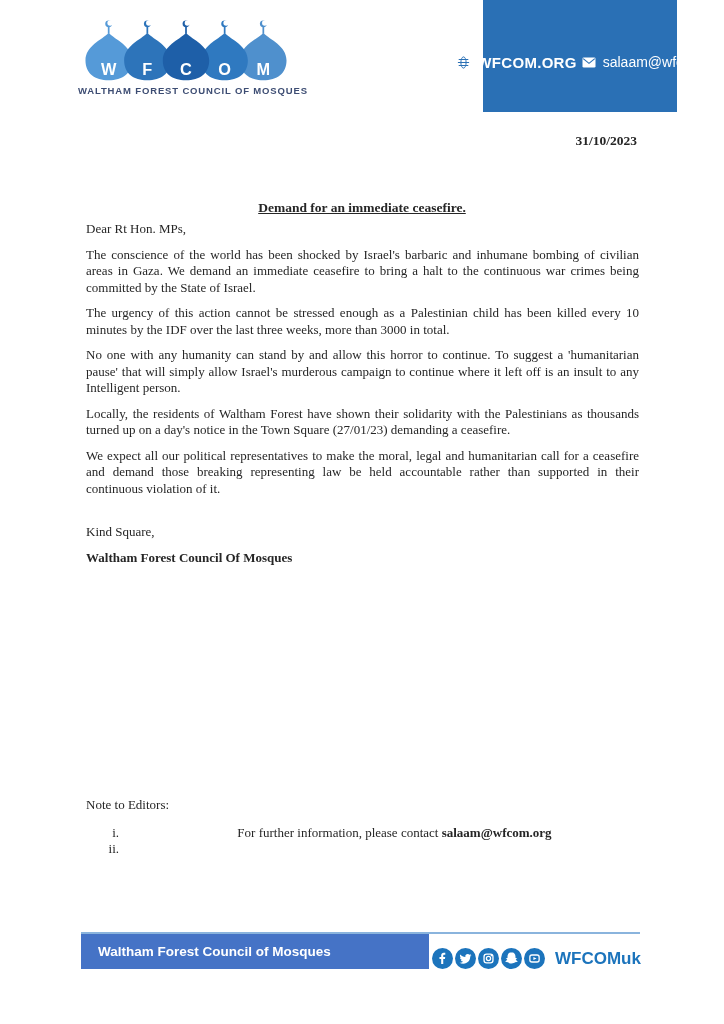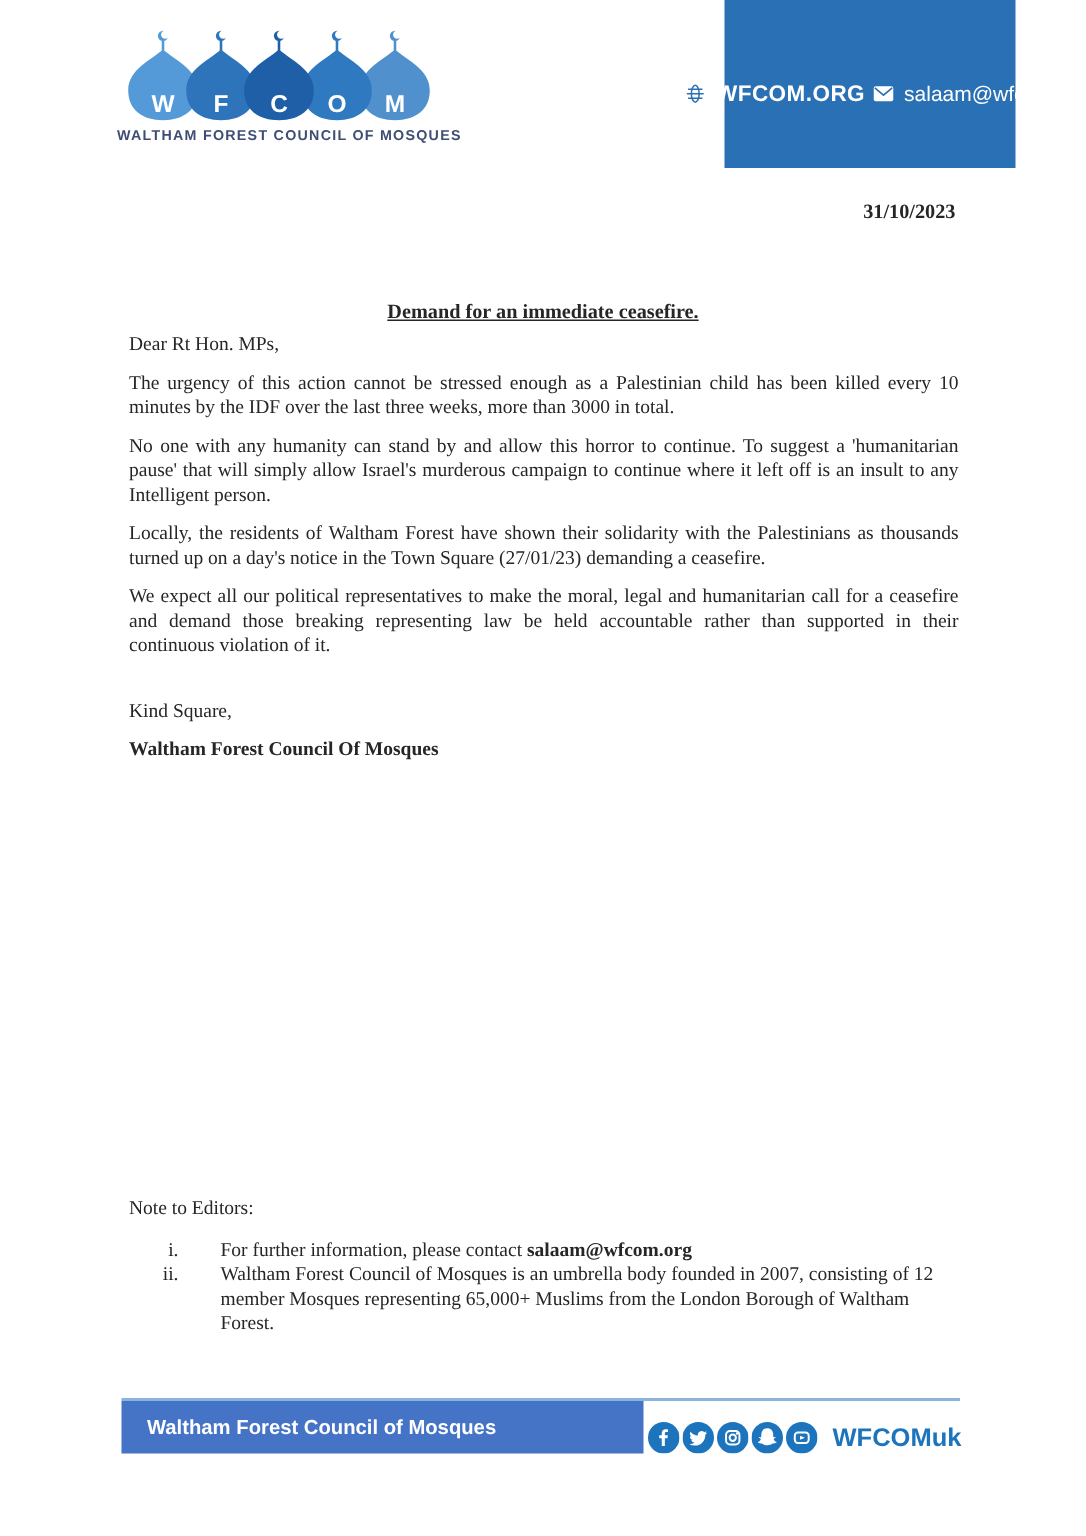--- a/index.html
+++ b/index.html
@@ -38,21 +38,21 @@
   .body-text p { margin-bottom:9px; text-align:justify; }
   .salutation { font-weight:normal; }
   .para-6 { margin-bottom:27px !important; }
   .closing { margin-bottom:9px; }
   .signature { font-weight:bold; }
   
   .notes { position:absolute; left:86px; top:797px; width:556px; font-size:13px; line-height:16.5px; }
   .notes-heading { margin-bottom:11px; }
   .note-item { display:flex; }
   .note-num { width:33px; text-align:right; flex:none; }
-  .note-text { margin-left:28px; flex:1; }
+  .note-text { margin-left:28px; flex:1;text-align:center; }
   .note-email { font-weight:bold; }
   
   .footer-line { position:absolute; left:81px; top:932px; width:559px; height:2px; background:#8ab4dd; }
   .footer-bar {
     position:absolute; left:81px; top:934px; width:348px; height:35px; background:#4573c6;
     display:flex; align-items:center; padding-left:17px;
     color:#ffffff; font-family:"Liberation Sans","DejaVu Sans",sans-serif;
     font-size:13.5px; font-weight:bold;
   }
   .footer-social { position:absolute; left:432px; top:934px; height:35px; display:flex; align-items:flex-end; gap:2px; }
@@ -130,37 +130,37 @@
       </svg>
       <span class="contact-email">salaam@wfcom.org</span>
     </div>
   </div>
 
   <div class="date-line">31/10/2023</div>
   <div class="title-line">Demand for an immediate ceasefire.</div>
 
   <div class="body-text">
     <p class="salutation">Dear Rt Hon. MPs,</p>
+    <p>The conscience of the world has been shocked by Israel's barbaric and inhumane bombing of civilian areas in Gaza. We demand an immediate ceasefire to bring a halt to the continuous war crimes being committed by the State of Israel.</p>
     <p>The urgency of this action cannot be stressed enough as a Palestinian child has been killed every 10 minutes by the IDF over the last three weeks, more than 3000 in total.</p>
     <p>No one with any humanity can stand by and allow this horror to continue. To suggest a 'humanitarian pause' that will simply allow Israel's murderous campaign to continue where it left off is an insult to any Intelligent person.</p>
     <p>Locally, the residents of Waltham Forest have shown their solidarity with the Palestinians as thousands turned up on a day's notice in the Town Square (27/01/23) demanding a ceasefire.</p>
     <p class="para-6">We expect all our political representatives to make the moral, legal and humanitarian call for a ceasefire and demand those breaking representing law be held accountable rather than supported in their continuous violation of it.</p>
     <p class="closing">Kind Square,</p>
     <p class="signature">Waltham Forest Council Of Mosques</p>
   </div>
 
   <div class="notes">
     <div class="notes-heading">Note to Editors:</div>
     <div class="note-item">
       <span class="note-num">i.</span>
       <span class="note-text"><span>For further information, please contact </span><span class="note-email">salaam@wfcom.org</span></span>
     </div>
     <div class="note-item">
       <span class="note-num">ii.</span>
-      <span class="note-text">Waltham Forest Council of Mosques is an umbrella body founded in 2007, consisting of 12 member Mosques representing 65,000+ Muslims from the London Borough of Waltham Forest.</span>
     </div>
   </div>
 
   <div class="footer-line"></div>
   <div class="footer-bar">
     <span>Waltham Forest Council of Mosques</span>
   </div>
   <div class="footer-social">
 
     <svg class="social-icon" width="21" height="21" viewBox="0 0 24 24">

